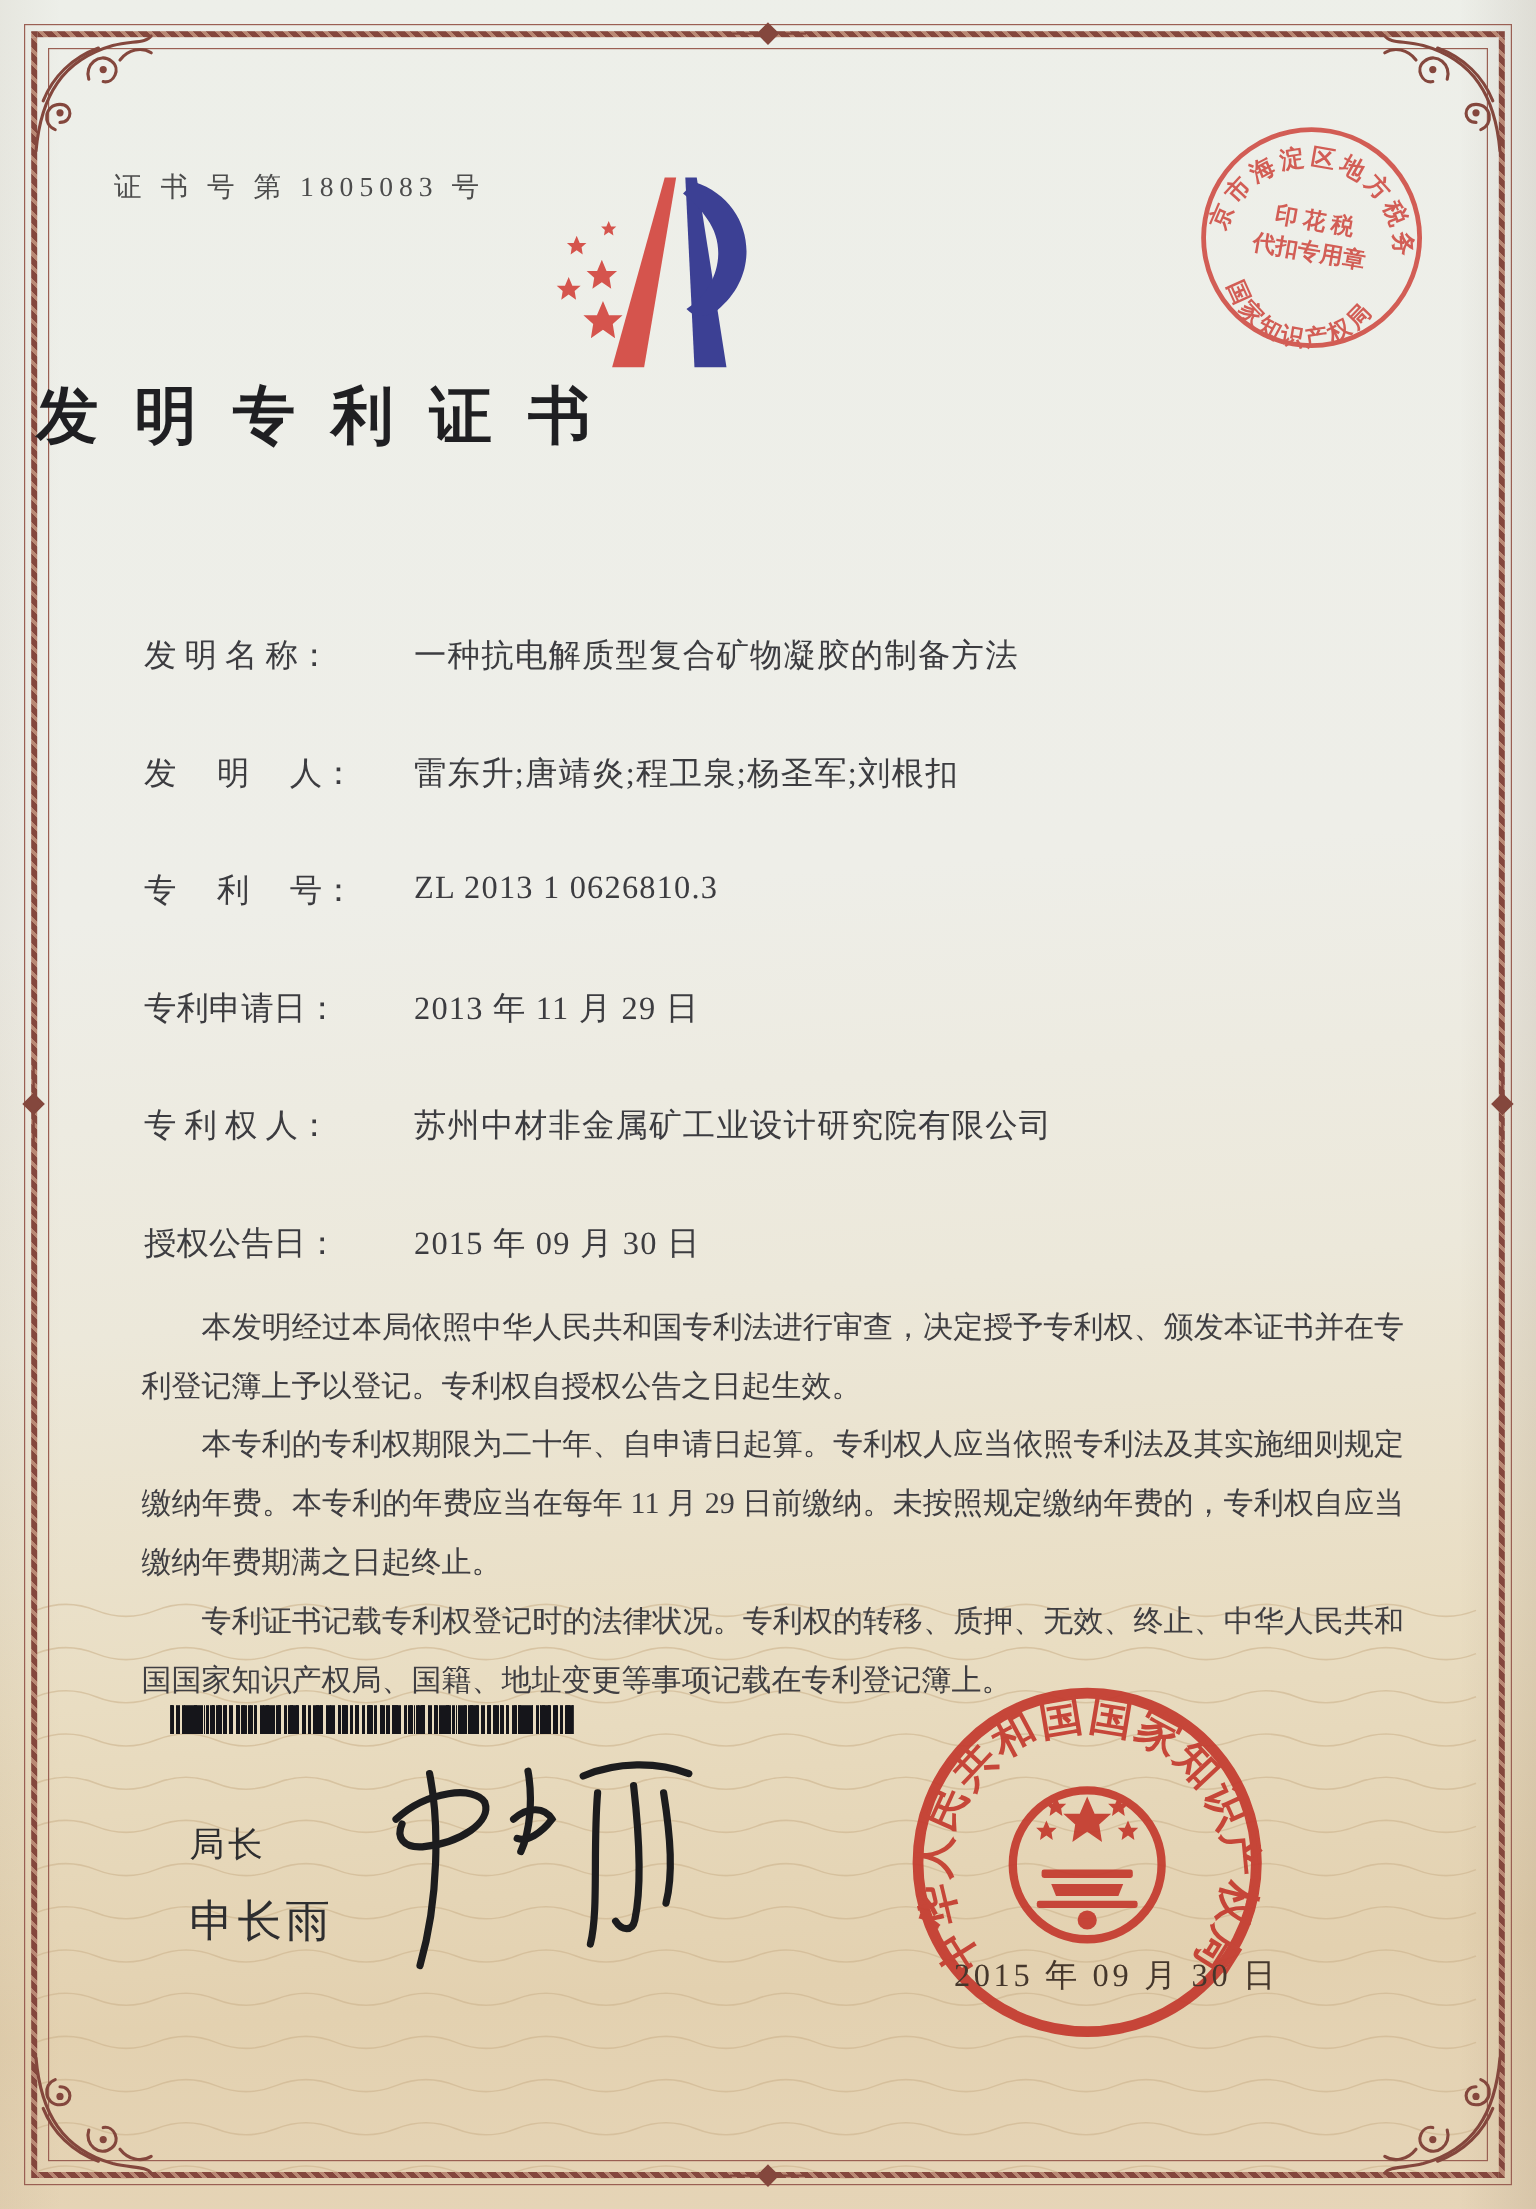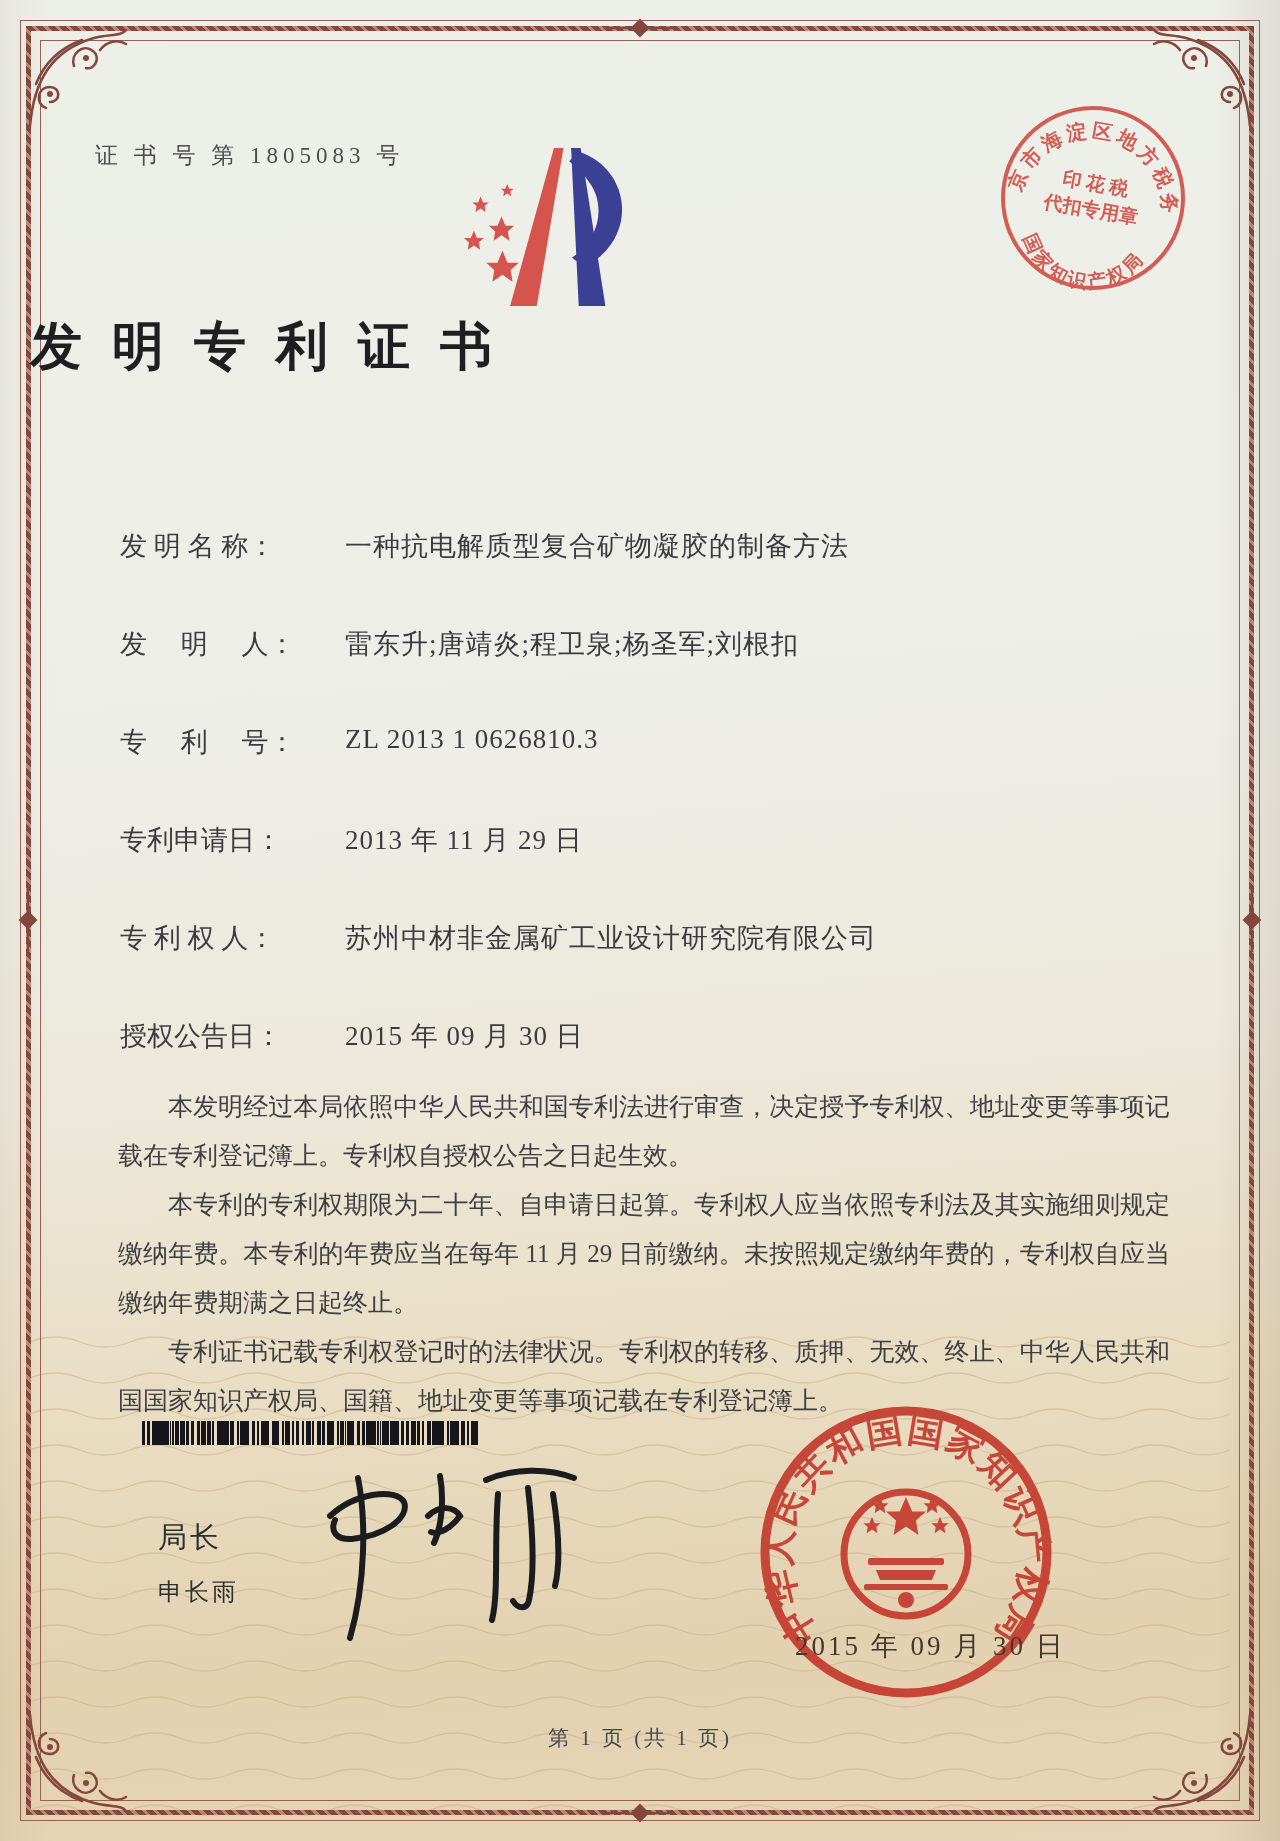--- a/index.html
+++ b/index.html
@@ -45,21 +45,21 @@
   .body-text p{ text-indent:2em; }
   
   .barcode{ position:absolute; left:142px; top:1421px; width:336px; height:24px;
     background:
       repeating-linear-gradient(90deg,#15151a 0 2px,rgba(0,0,0,0) 2px 5px),
       repeating-linear-gradient(90deg,#15151a 0 3px,rgba(0,0,0,0) 3px 11px),
       repeating-linear-gradient(90deg,#15151a 0 1px,rgba(0,0,0,0) 1px 7px),
       repeating-linear-gradient(90deg,rgba(0,0,0,0) 0 17px,#15151a 17px 21px);
   }
   .director-title{ position:absolute; left:158px; top:1518px; font-size:29px; color:#2e2e30; letter-spacing:3px; }
-  .director-name { position:absolute; left:158px; top:1576px; font-size:24px; color:#2e2e30; letter-spacing:3px; }
+  .director-name { position:absolute; left:158px; top:1576px; font-size:37px; color:#2e2e30; letter-spacing:3px; }
   .signature{ position:absolute; left:300px; top:1440px; }
   .office-seal{ position:absolute; left:756px; top:1402px; opacity:.92; }
   .seal-date{ position:absolute; left:795px; top:1628px; font-size:27px; color:#45372c; letter-spacing:3px; }
   .footer{ position:absolute; left:0; top:1724px; width:100%; text-align:center;
     font-size:21px; color:#47474b; letter-spacing:3px; }
 </style>
 </head>
 <body>
 
 <div class="page">
@@ -217,21 +217,21 @@
       <span class="field-label">专 利 权 人：</span>
       <span class="field-value">苏州中材非金属矿工业设计研究院有限公司</span>
     </div>
     <div class="field-row">
       <span class="field-label">授权公告日：</span>
       <span class="field-value">2015 年 09 月 30 日</span>
     </div>
   </div>
 
   <div class="body-text">
-    <p>本发明经过本局依照中华人民共和国专利法进行审查，决定授予专利权、地址变更等事项记载在专利登记簿上。专利权自授权公告之日起生效。</p>
+    <p>本发明经过本局依照中华人民共和国专利法进行审查，决定授予专利权、颁发本证书并在专利登记簿上予以登记。专利权自授权公告之日起生效。</p>
     <p>本专利的专利权期限为二十年、自申请日起算。专利权人应当依照专利法及其实施细则规定缴纳年费。本专利的年费应当在每年 11 月 29 日前缴纳。未按照规定缴纳年费的，专利权自应当缴纳年费期满之日起终止。</p>
     <p>专利证书记载专利权登记时的法律状况。专利权的转移、质押、无效、终止、中华人民共和国国家知识产权局、国籍、地址变更等事项记载在专利登记簿上。</p>
   </div>
 
   <div class="barcode"></div>
 
   <div class="director-title">局长</div>
   <div class="director-name">申长雨</div>
 
   <svg class="signature" width="290" height="230" viewBox="0 0 290 230">
@@ -266,15 +266,14 @@
       <g fill="#c43a2e">
         <rect x="112" y="156" width="76" height="7" rx="2"></rect>
         <polygon points="120,168 180,168 176,178 124,178"></polygon>
         <rect x="108" y="182" width="84" height="6" rx="2"></rect>
         <circle cx="150" cy="198" r="8"></circle>
       </g>
     </g>
   </svg>
   <div class="seal-date">2015 年 09 月 30 日</div>
 
-  <div class="footer">第 1 页 (共 1 页)</div>
 
 </div>
 
 </body></html>

